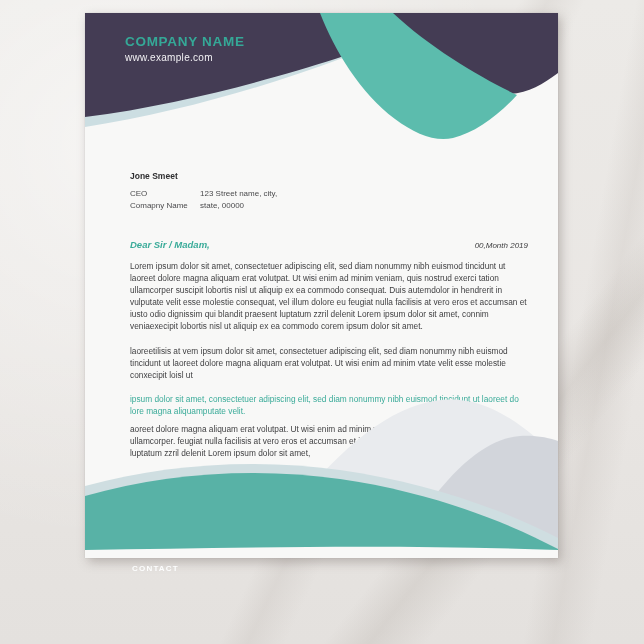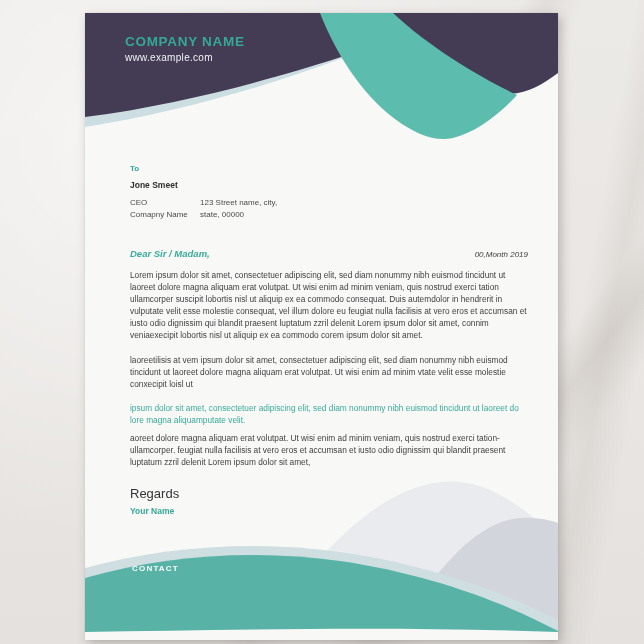--- a/index.html
+++ b/index.html
@@ -13,21 +13,21 @@
     position:absolute;inset:0;
     background:
       radial-gradient(circle at 18% 22%, rgba(255,255,255,.55), rgba(255,255,255,0) 55%),
       linear-gradient(115deg, rgba(0,0,0,0) 55%, rgba(176,168,162,.18) 58%, rgba(0,0,0,0) 62%),
       linear-gradient(128deg, rgba(0,0,0,0) 72%, rgba(168,160,152,.22) 76%, rgba(0,0,0,0) 81%),
       linear-gradient(100deg, rgba(0,0,0,0) 84%, rgba(180,172,166,.20) 88%, rgba(0,0,0,0) 93%),
       linear-gradient(180deg,#eceae7 0%, #e9e6e3 55%, #e4e1de 100%);
   }
   
   .page{
-    position:absolute;left:85px;top:13px;width:473px;height:627px;
+    position:absolute;left:85px;top:13px;width:473px;height:545px;
     background:#f8f8f7;
     box-shadow:3px 4px 10px rgba(110,100,95,.38), 0 0 1px rgba(0,0,0,.15);
   }
   .hdr-svg{position:absolute;top:0;left:0;display:block;}
   .ftr-svg{position:absolute;bottom:0;left:0;display:block;}
 
   .brand{position:absolute;left:40px;top:21px;}
   .brand h1{
     margin:0;font-size:13.5px;font-weight:bold;letter-spacing:.7px;
     color:#35a897;
@@ -74,21 +74,20 @@
     <path d="M0,0 H473 V60 C458,71 444,80 425,81 C393,83 350,64 315,47 C292,36 274,38 250,46 C190,65 95,92 0,104 Z" fill="#443c54"></path>
     <path d="M235,0 C250,38 275,80 310,106 C330,121 350,129 368,125 C390,120 414,102 432,82 C398,66 345,35 308,0 Z" fill="#5cbcad"></path>
   </svg>
 
   <div class="brand">
     <h1>COMPANY NAME</h1>
     <div class="site">www.example.com</div>
   </div>
 
   <div class="content">
-    <div class="to-label">To</div>
     <div class="recipient-name">Jone Smeet</div>
 
     <div class="addr-row">
       <div class="addr-col1">
         <div>CEO</div>
         <div>Comapny Name</div>
       </div>
       <div class="addr-col2">
         <div>123 Street name, city,</div>
         <div>state, 00000</div>

